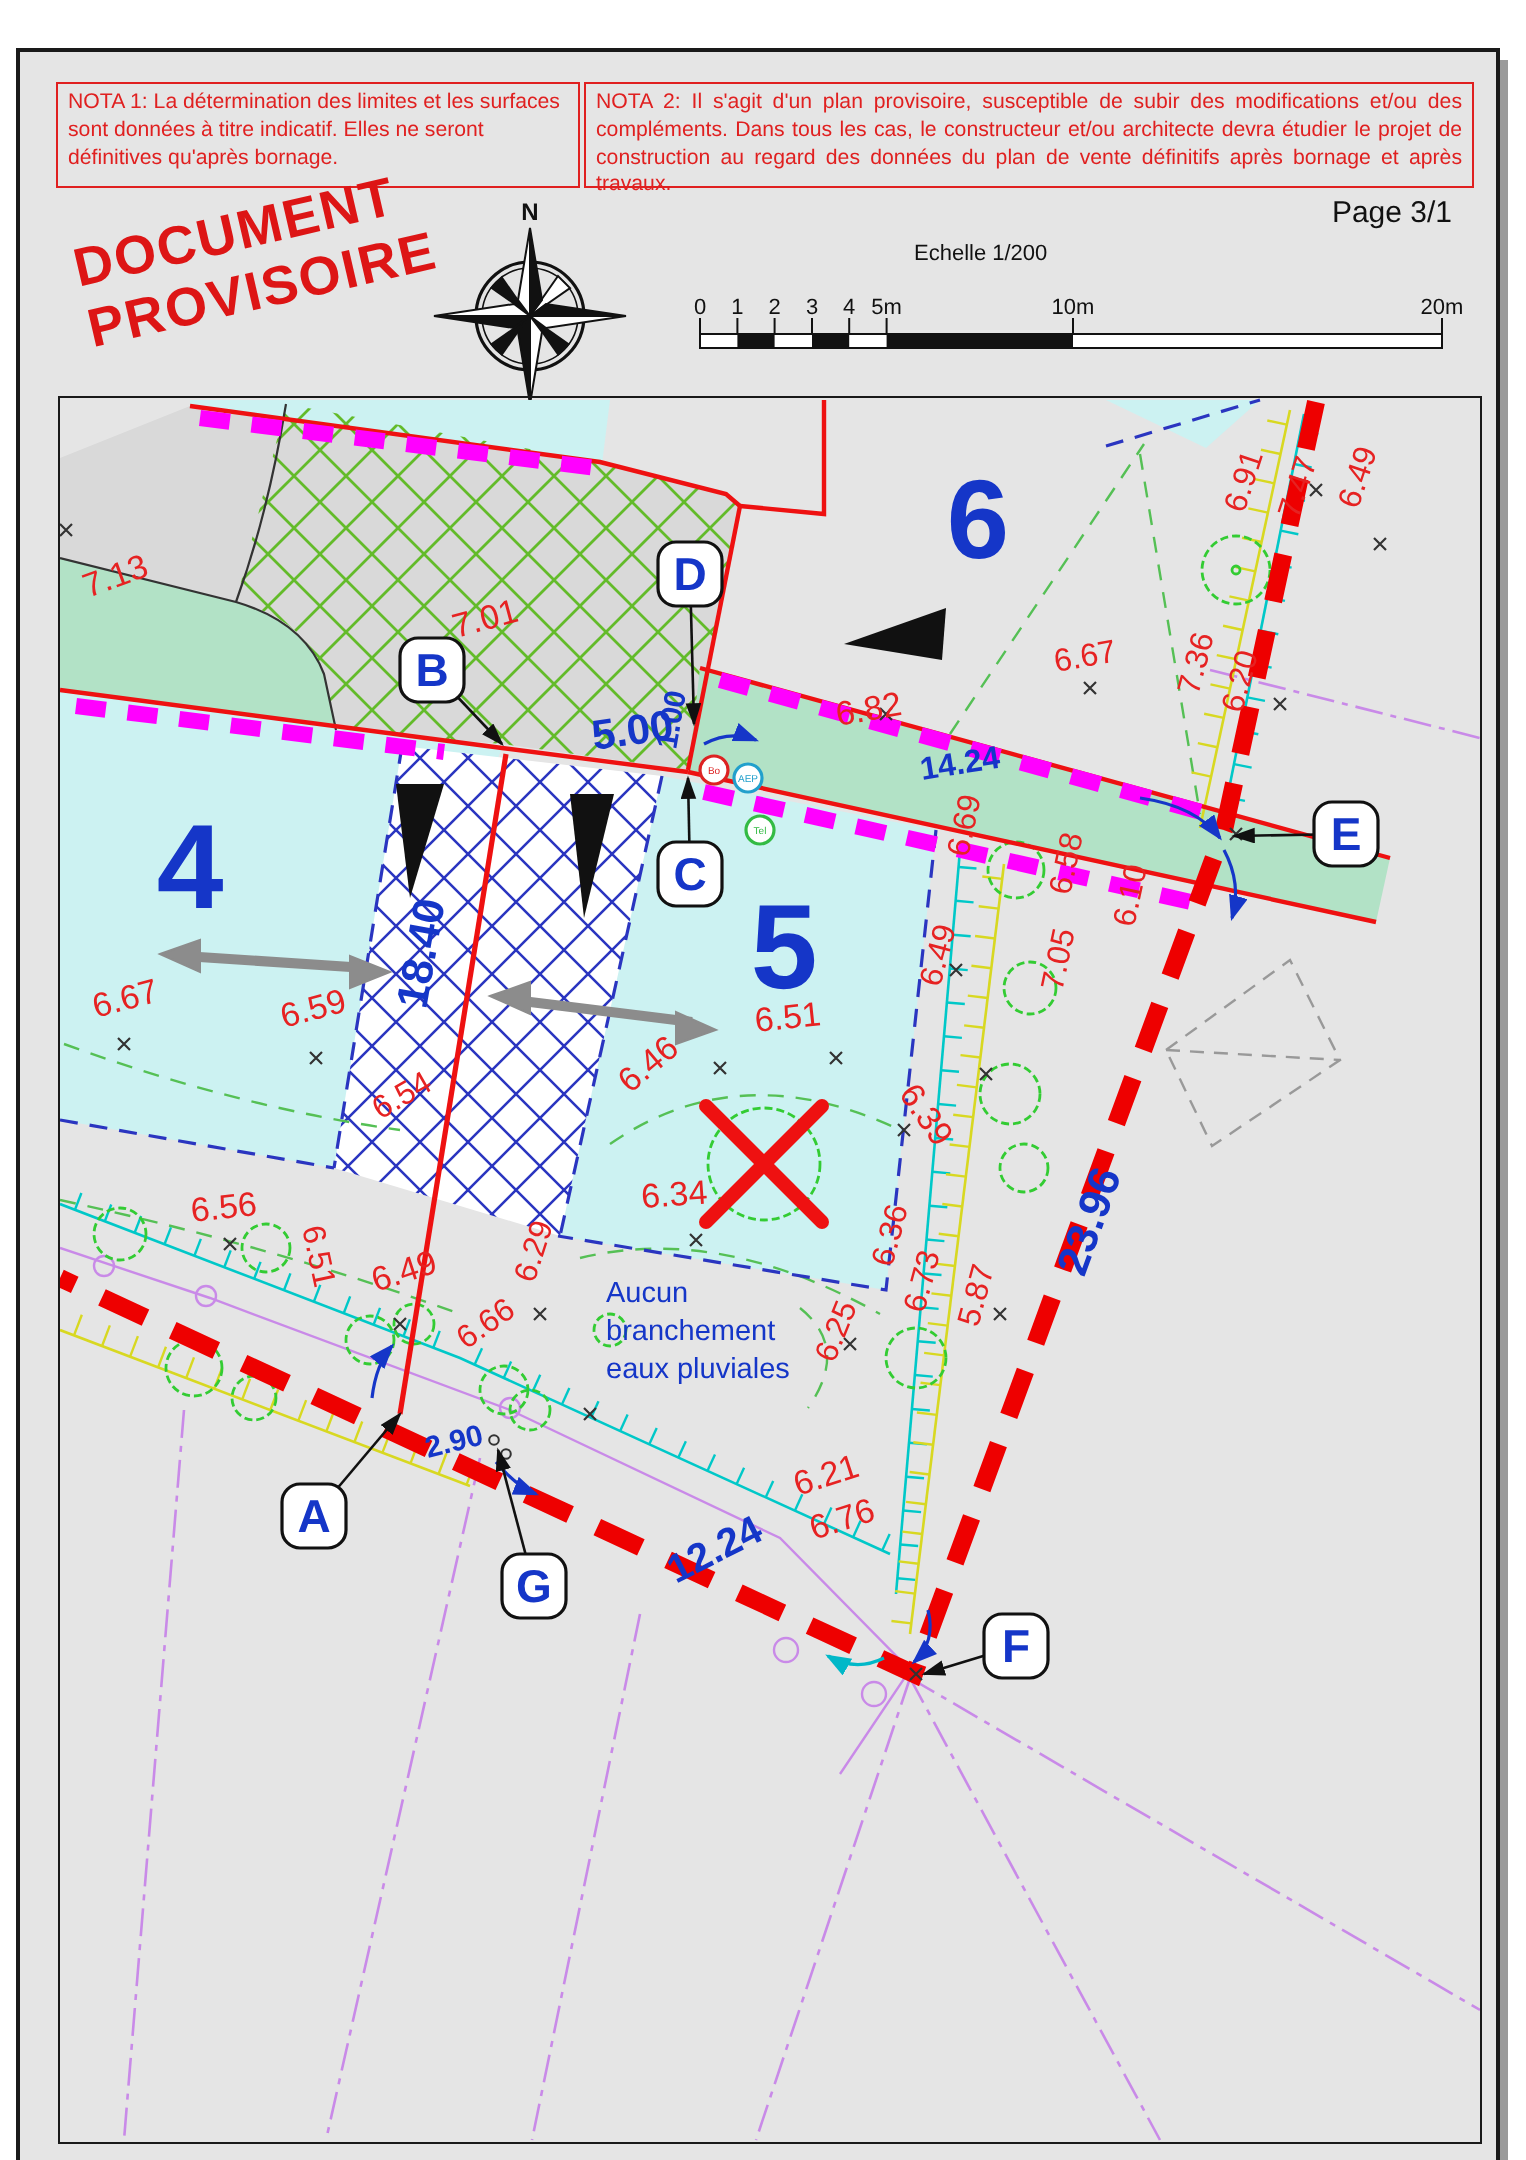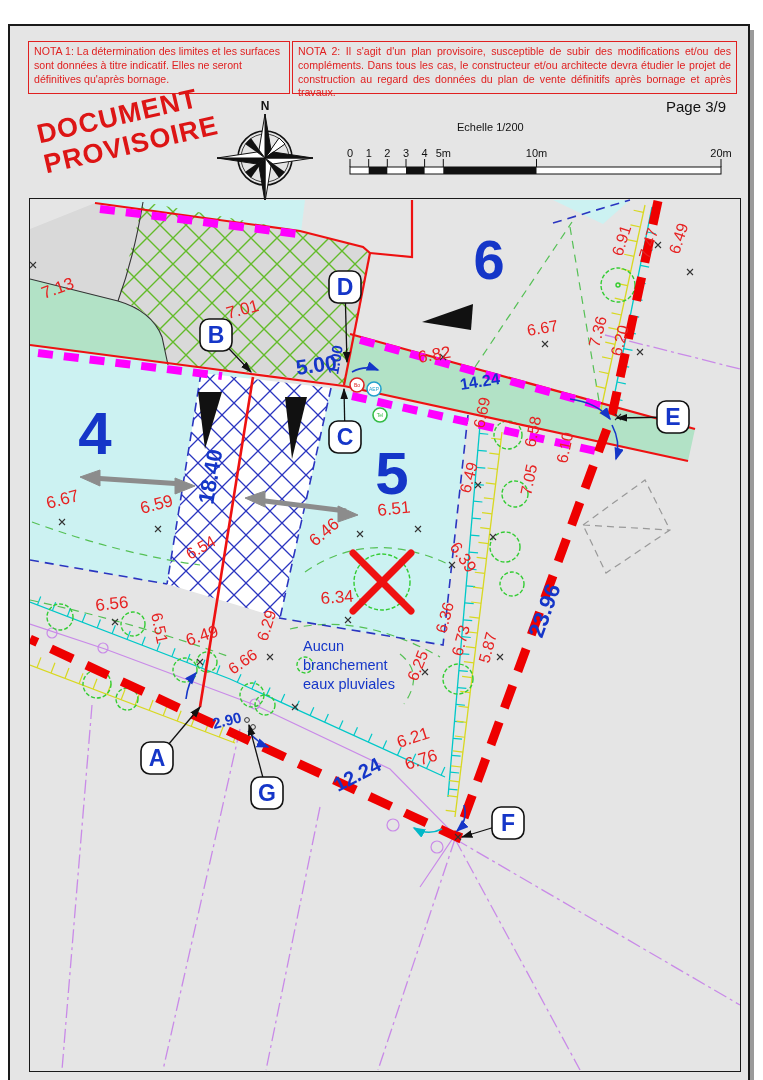--- a/index.html
+++ b/index.html
@@ -61,21 +61,21 @@
           <path d="M0,44 L-6,8 L0,0 Z" fill="#111"></path>
         <path d="M-48,0 L-8,6 L0,0 Z" fill="#111"></path>
           <path d="M-48,0 L-8,-6 L0,0 Z" fill="#fff"></path>
         <path d="M48,0 L8,6 L0,0 Z" fill="#fff"></path>
           <path d="M48,0 L8,-6 L0,0 Z" fill="#111"></path>
       </g>
     </g>
     <text x="55" y="12" text-anchor="middle" font-size="12" font-weight="bold" fill="#111">N</text>
   </svg>
 
-  <div class="pagenum">Page 3/9</div>
+  <div class="pagenum">Page 3/1</div>
   <div class="echelle">Echelle 1/200</div>
 
   <svg class="scalebar" width="385" height="36" viewBox="0 0 385 36">
     <g id="scalebar-g" transform="translate(4,0)">
       <rect x="0" y="21" width="371" height="7" fill="#fff" stroke="#111" stroke-width="1"></rect>
       <rect x="18.7" y="21" width="18.6" height="7" fill="#111"></rect>
       <rect x="56" y="21" width="18.6" height="7" fill="#111"></rect>
       <rect x="93.3" y="21" width="93.2" height="7" fill="#111"></rect>
     <line x1="0" y1="13" x2="0" y2="21" stroke="#111" stroke-width="1"></line>
         <text x="0" y="11" text-anchor="middle" font-size="11" fill="#111">0</text>

